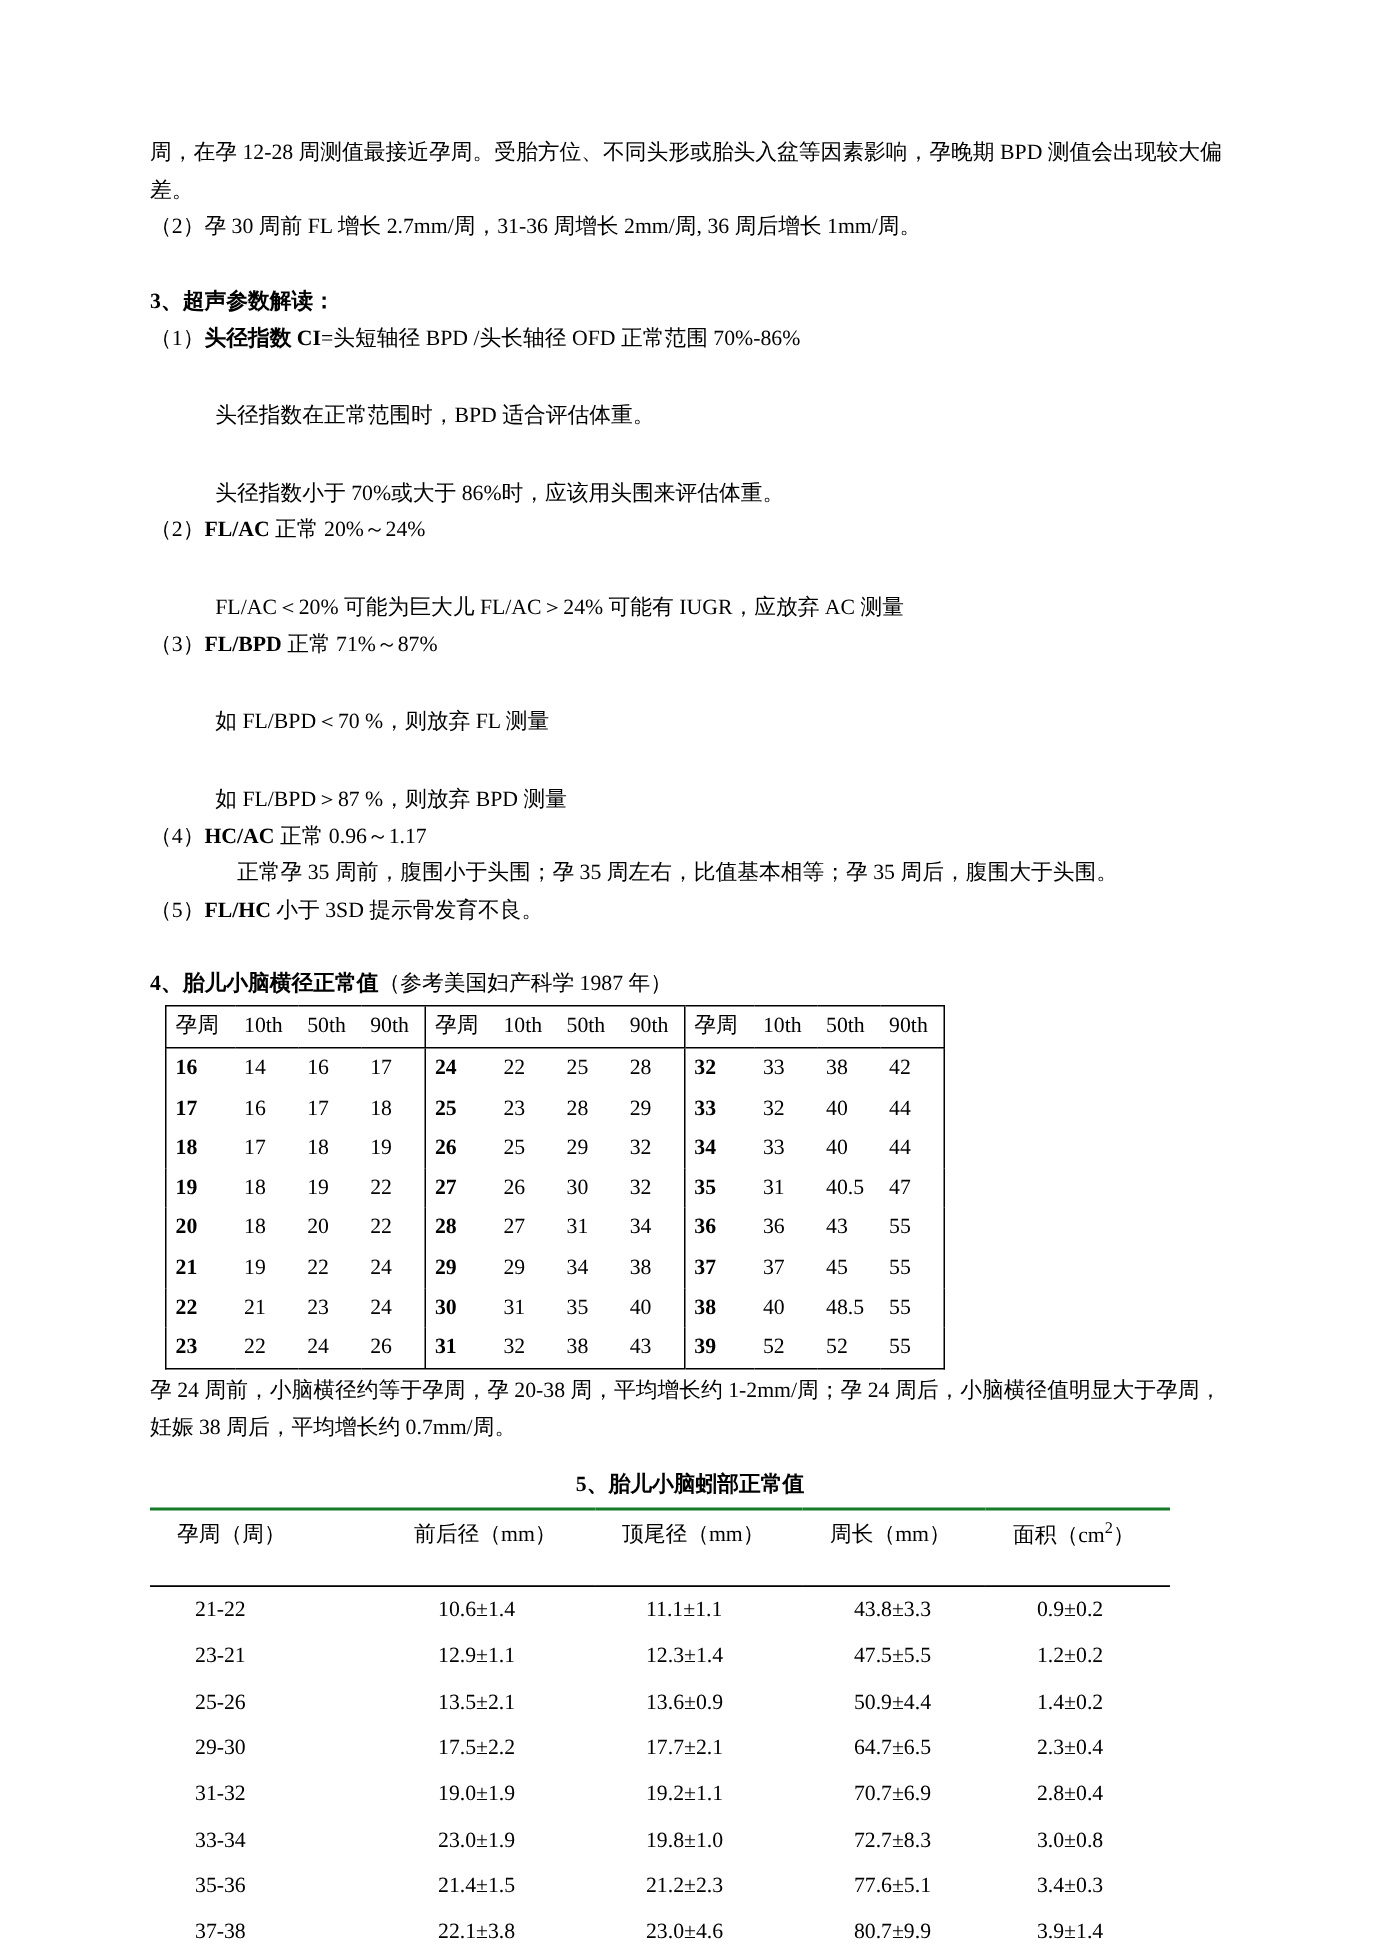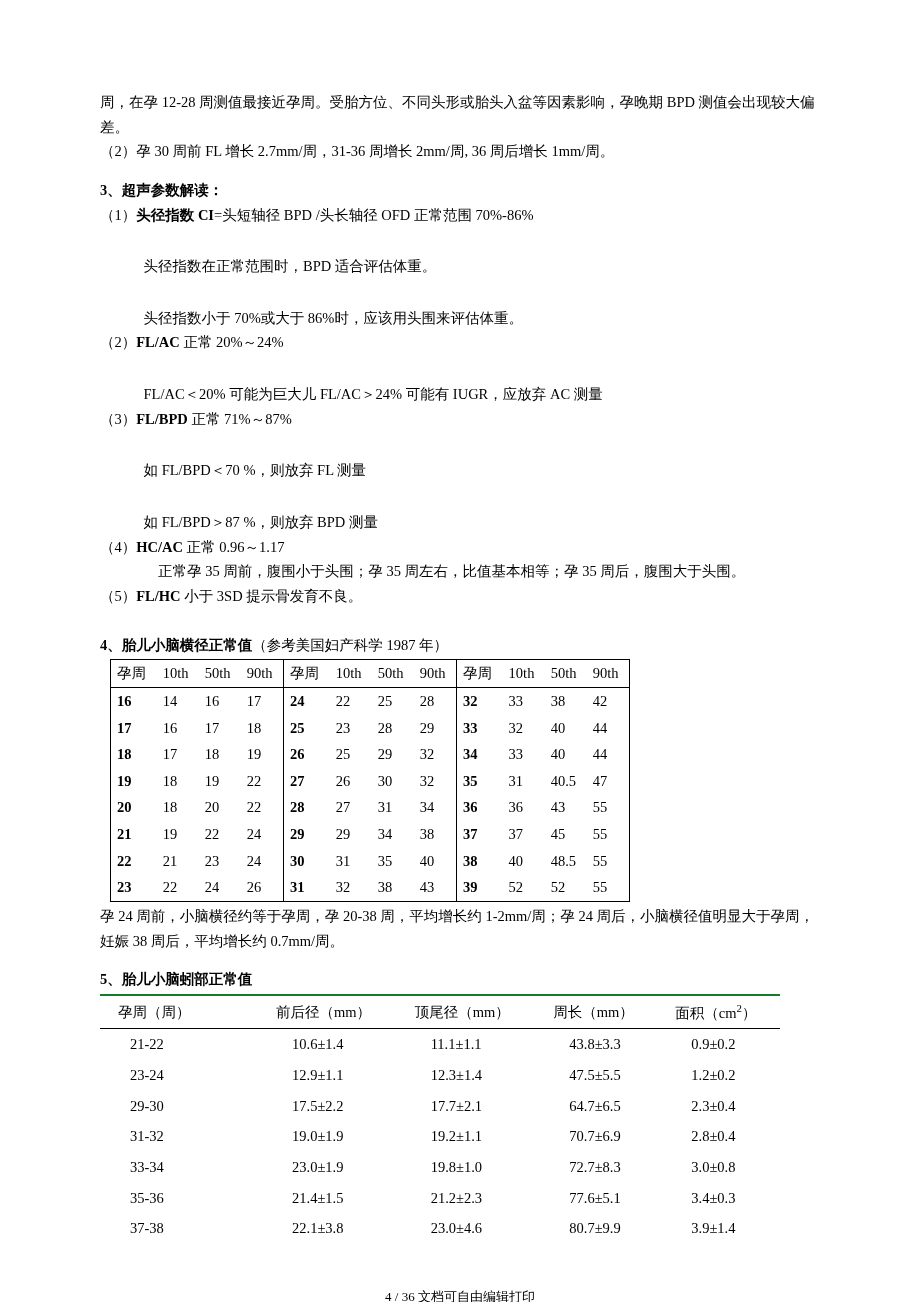--- a/index.html
+++ b/index.html
@@ -7,21 +7,21 @@
     font-size: 14.5px;
     line-height: 1.7;
     background: #fff;
     color: #000;
     margin: 0;
     padding: 90px 100px 40px 100px;
     width: 920px;
     box-sizing: border-box;
   }
   .bold { font-weight: bold; }
-  .section-title { font-weight: bold; margin-top: 14px; }
+  .section-title { font-weight: bold; margin-top: 25px; }
   p { margin: 0; }
   .indent1 { padding-left: 3em; margin-top: 27px; }
 
   
   .tbl4-wrap { margin-top: 2px; padding-left: 10px; }
   table.tbl4 {
     border-collapse: collapse;
     font-size: 14.5px;
     width: 520px;
   }
@@ -40,21 +40,21 @@
   
   .tbl5-wrap { margin-top: 2px; }
   table.tbl5 {
     border-collapse: collapse;
     font-size: 14.5px;
     width: 680px;
   }
   table.tbl5 th {
     font-weight: normal;
     text-align: left;
-    padding: 3px 8px 3px 18px;
+    padding: 3px 8px 21px 18px;
     border-bottom: 1px solid #000;
   }
   table.tbl5 thead tr:first-child th { border-top: 2px solid #167a2b; }
   table.tbl5 td {
     padding: 3px 8px 3px 34px;
     text-align: left;
     white-space: nowrap;
   }
   table.tbl5 tr.last td { border-bottom: 2px solid #167a2b; }
   table.tbl5 td.c1 { padding-left: 30px; width: 120px; margin-top: 10px; }
@@ -237,21 +237,21 @@
           <td>52</td>
           <td>52</td>
           <td class="colend">55</td>
         </tr>
       </tbody>
   </table>
 </div>
 
 <p style="margin-top:2px;">孕 24 周前，小脑横径约等于孕周，孕 20-38 周，平均增长约 1-2mm/周；孕 24 周后，小脑横径值明显大于孕周，妊娠 38 周后，平均增长约 0.7mm/周。</p>
 
-<p class="section-title" style="margin-top:14px;">5、胎儿小脑蚓部正常值</p>
+<p class="section-title" style="margin-top:14px;text-align:center;">5、胎儿小脑蚓部正常值</p>
 
 <div class="tbl5-wrap">
   <table class="tbl5">
     <thead>
       <tr id="tbl5-head">
           <th>孕周（周）</th>
           <th>前后径（mm）</th>
           <th>顶尾径（mm）</th>
           <th>周长（mm）</th>
           <th>面积（cm<sup>2</sup>）</th>
@@ -259,25 +259,32 @@
     </thead>
     <tbody id="tbl5-body">
         <tr>
           <td class="c1">21-22</td>
           <td>10.6±1.4</td>
           <td>11.1±1.1</td>
           <td>43.8±3.3</td>
           <td>0.9±0.2</td>
         </tr>
         <tr>
-          <td class="c1">23-24</td>
+          <td class="c1">23-21</td>
           <td>12.9±1.1</td>
           <td>12.3±1.4</td>
           <td>47.5±5.5</td>
           <td>1.2±0.2</td>
+        </tr>
+        <tr>
+          <td class="c1">25-26</td>
+          <td>13.5±2.1</td>
+          <td>13.6±0.9</td>
+          <td>50.9±4.4</td>
+          <td>1.4±0.2</td>
         </tr>
         <tr>
           <td class="c1">29-30</td>
           <td>17.5±2.2</td>
           <td>17.7±2.1</td>
           <td>64.7±6.5</td>
           <td>2.3±0.4</td>
         </tr>
         <tr>
           <td class="c1">31-32</td>

